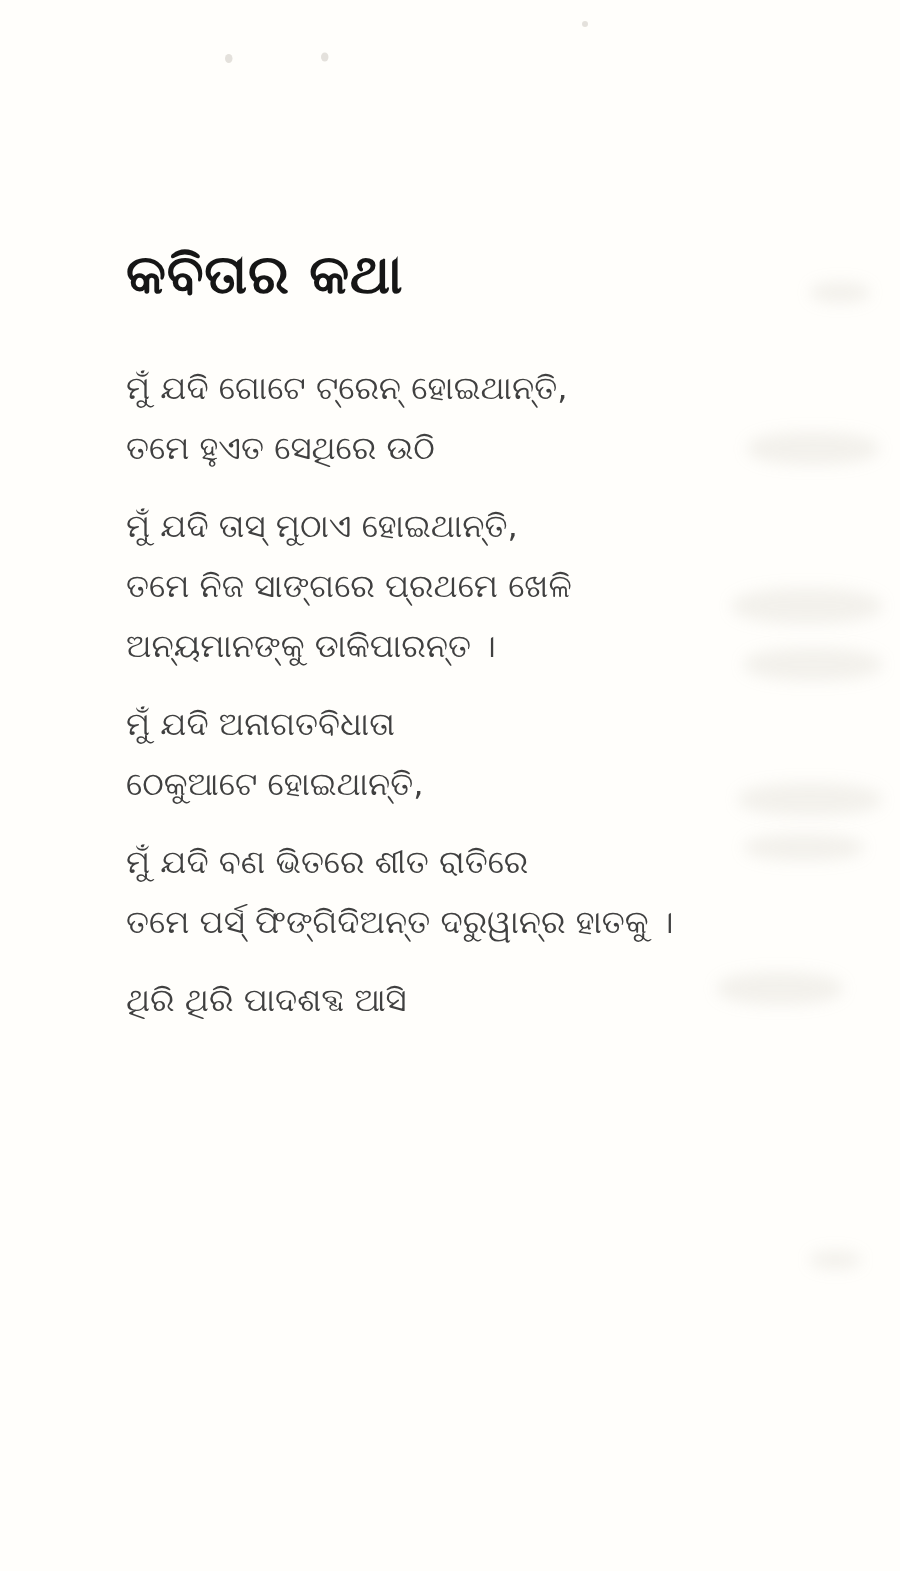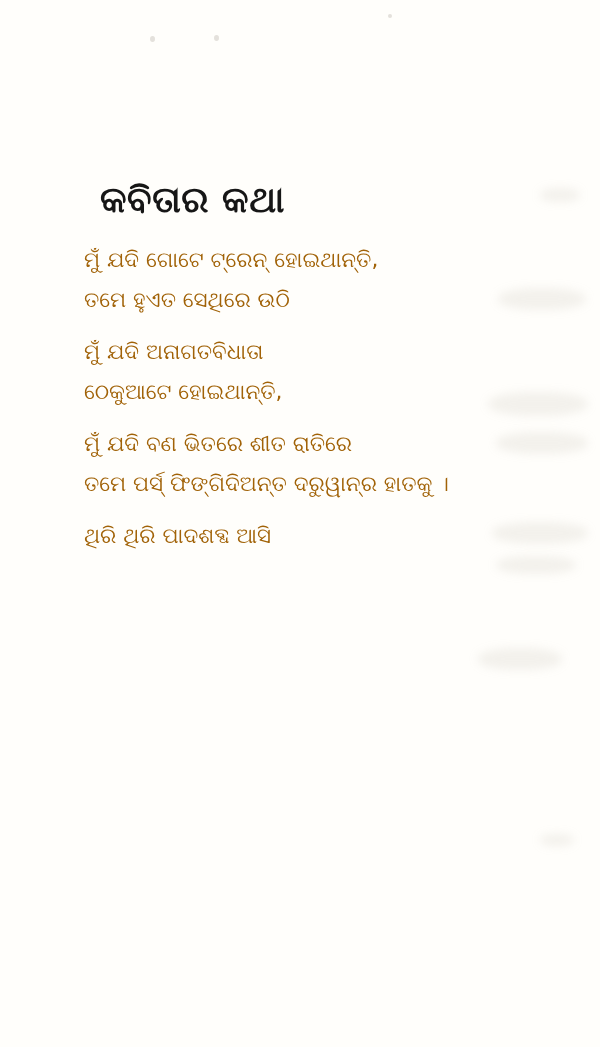--- a/index.html
+++ b/index.html
@@ -7,35 +7,35 @@
     position:relative;
     width:600px;height:1047px;
     background:#fffefb;
     overflow:hidden;
     font-family:"DejaVu Sans",sans-serif;
     color:#1c1c1c;
   }
   .title{
     position:absolute;
     left:84px;top:163px;
-    margin:16px;
+    margin:0;
     font-size:36px;
     font-weight:600;
     letter-spacing:0.5px;
     color:#161616;
     text-align:right;
   }
   .poem{
     position:absolute;
     left:84px;top:240px;
     width:470px;
     font-size:21.5px;
     line-height:40px;
     font-weight:500;
-    color:#a16207;
+    color:#404040;
   }
   .stanza{margin:0 0 12px 0;}
   .stanza p{margin:0;}
   
   .smudge{
     position:absolute;
     background:rgba(168,162,150,0.14);
     filter:blur(5px);
     border-radius:45%;
     pointer-events:none;
@@ -66,20 +66,25 @@
 
   <h1 class="title">କବିତାର କଥା</h1>
 
   <div class="poem">
 
     <div class="stanza">
       <p>ମୁଁ ଯଦି ଗୋଟେ ଟ୍ରେନ୍ ହୋଇଥାନ୍ତି,</p>
       <p>ତମେ ହୁଏତ ସେଥିରେ ଉଠି</p>
     </div>
 
+    <div class="stanza">
+      <p>ମୁଁ ଯଦି ତାସ୍ ମୁଠାଏ ହୋଇଥାନ୍ତି,</p>
+      <p>ତମେ ନିଜ ସାଙ୍ଗରେ ପ୍ରଥମେ ଖେଳି</p>
+      <p>ଅନ୍ୟମାନଙ୍କୁ ଡାକିପାରନ୍ତ ।</p>
+    </div>
 
 
     <div class="stanza">
       <p>ମୁଁ ଯଦି ଅନାଗତବିଧାତା</p>
       <p>ଠେକୁଆଟେ ହୋଇଥାନ୍ତି,</p>
     </div>
 
     <div class="stanza">
       <p>ମୁଁ ଯଦି ବଣ ଭିତରେ ଶୀତ ରାତିରେ</p>
       <p>ତମେ ପର୍ସ୍ ଫିଙ୍ଗିଦିଅନ୍ତ ଦରୁୱାନ୍‌ର ହାତକୁ ।</p>

